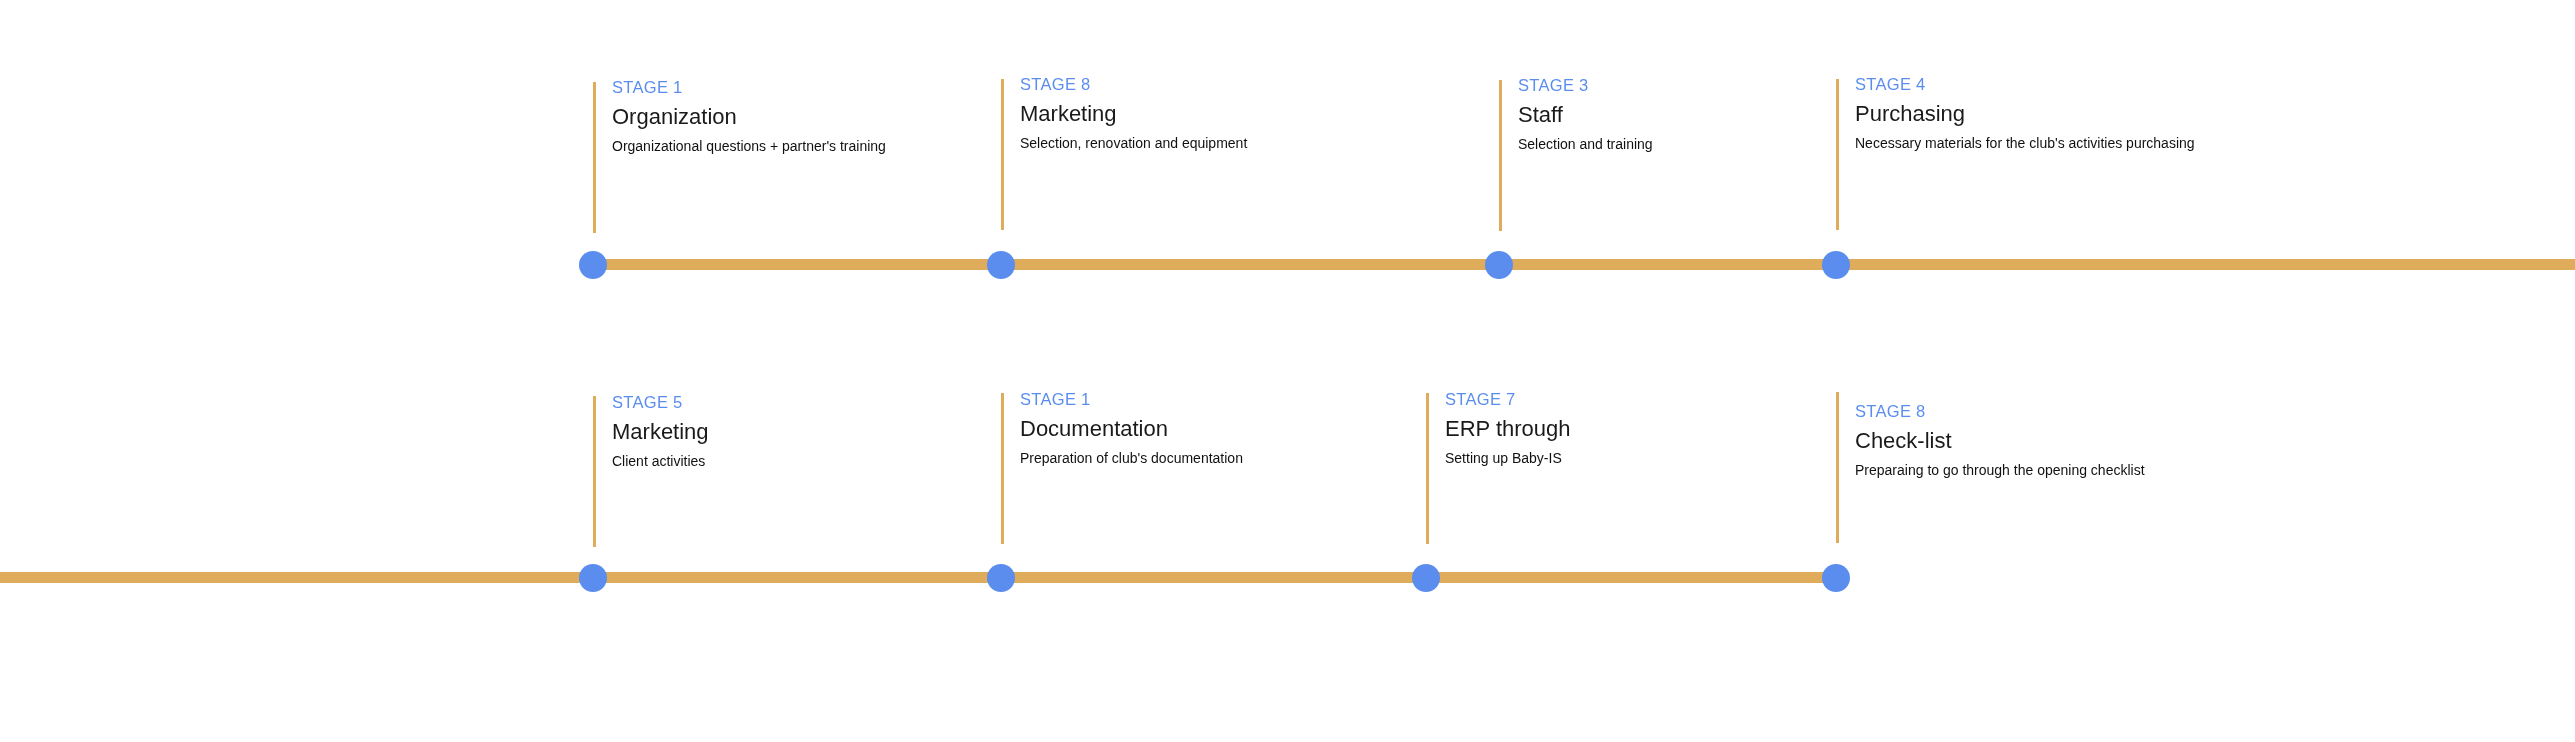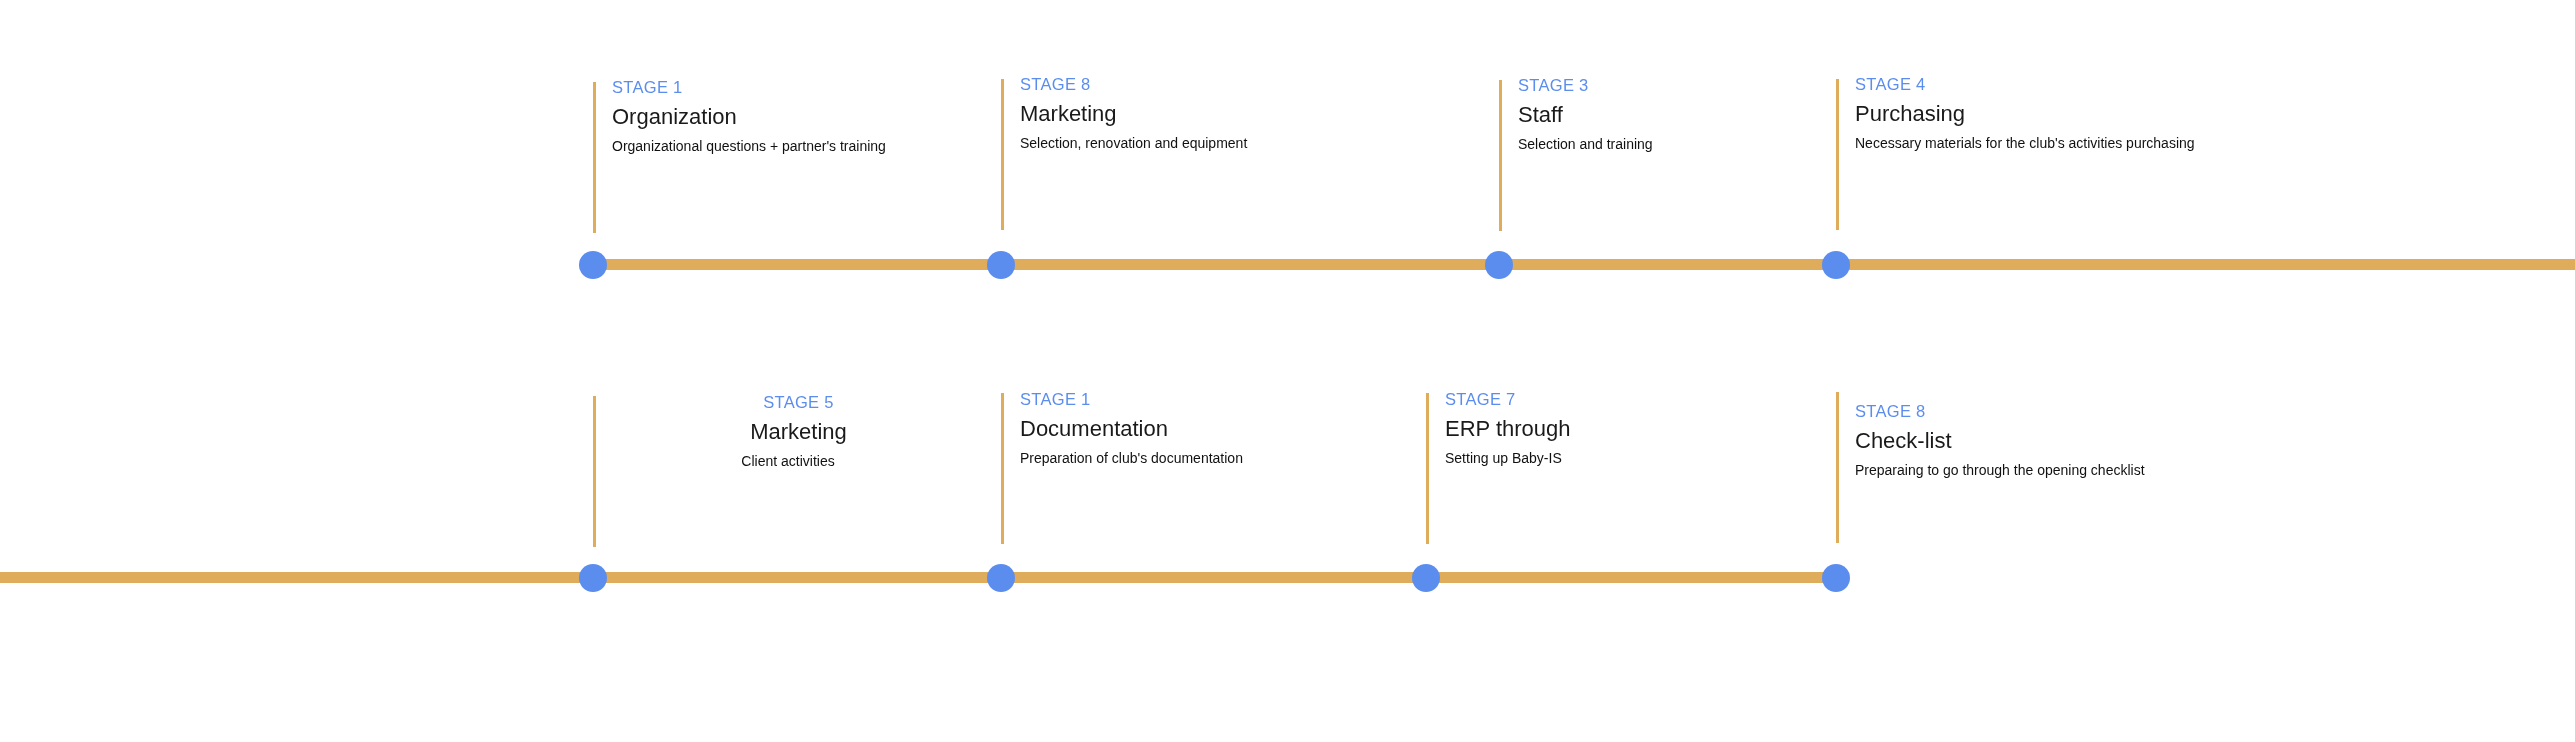--- a/index.html
+++ b/index.html
@@ -109,21 +109,21 @@
     line-height: 1.32;
     margin: 0;
     max-width: 352px;
   }
 
   
   .stage-1 { left: 593px; }
   .stage-2 { left: 1001px; }
   .stage-3 { left: 1499px; }
   .stage-4 { left: 1836px; }
-  .stage-5 { left: 593px; text-align: center; }
+  .stage-5 { left: 593px; }
   .stage-6 { left: 1001px; }
   .stage-7 { left: 1426px; }
   .stage-8 { left: 1836px; }
 
   
   .stage-2 .stage-tick, .stage-4 .stage-tick { top: 79px; }
   .stage-2 .stage-card, .stage-4 .stage-card { top: 76px; }
   .stage-3 .stage-tick { top: 80px; }
   .stage-3 .stage-card { top: 77px; }
   .stage-5 .stage-tick { top: 83px; }

